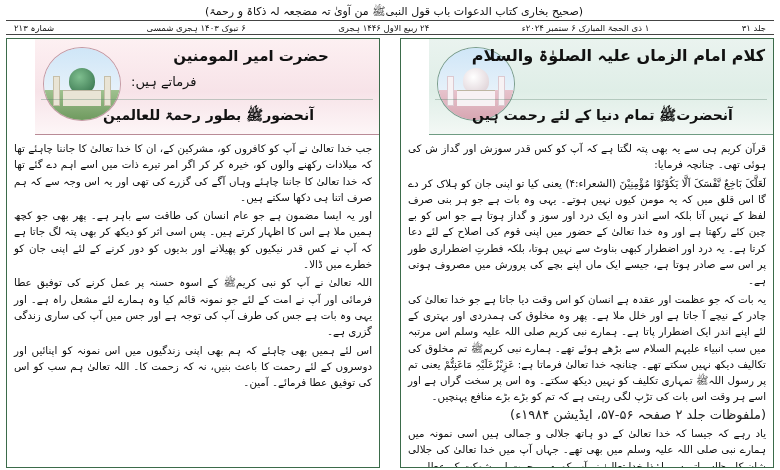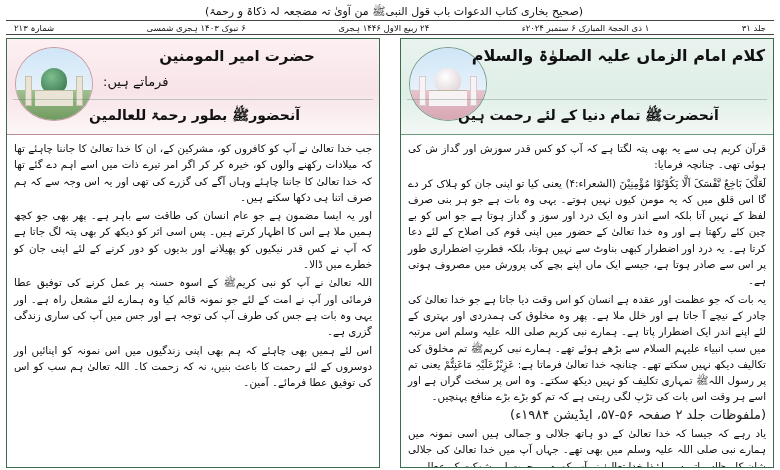--- a/index.html
+++ b/index.html
@@ -54,20 +54,21 @@
     display: flex;
     flex-direction: row-reverse;
     gap: 6px;
   }
   .col {
     position: relative;
     flex: 1 1 0;
     border: 1px solid #555;
     background: #fff;
     overflow: hidden;
+    padding-left: 28px;
   }
   .col-right { border-color: #3b6b4a; margin-left: 14px; }
   .col-left  { border-color: #3b6b4a; }
 
   
   .art-head {
     position: relative;
     height: 96px;
     background: linear-gradient(180deg, #eaf3ef 0%, #dfeee7 55%, #f3f8f5 100%);
     border-bottom: 1px solid #6f9c83;

